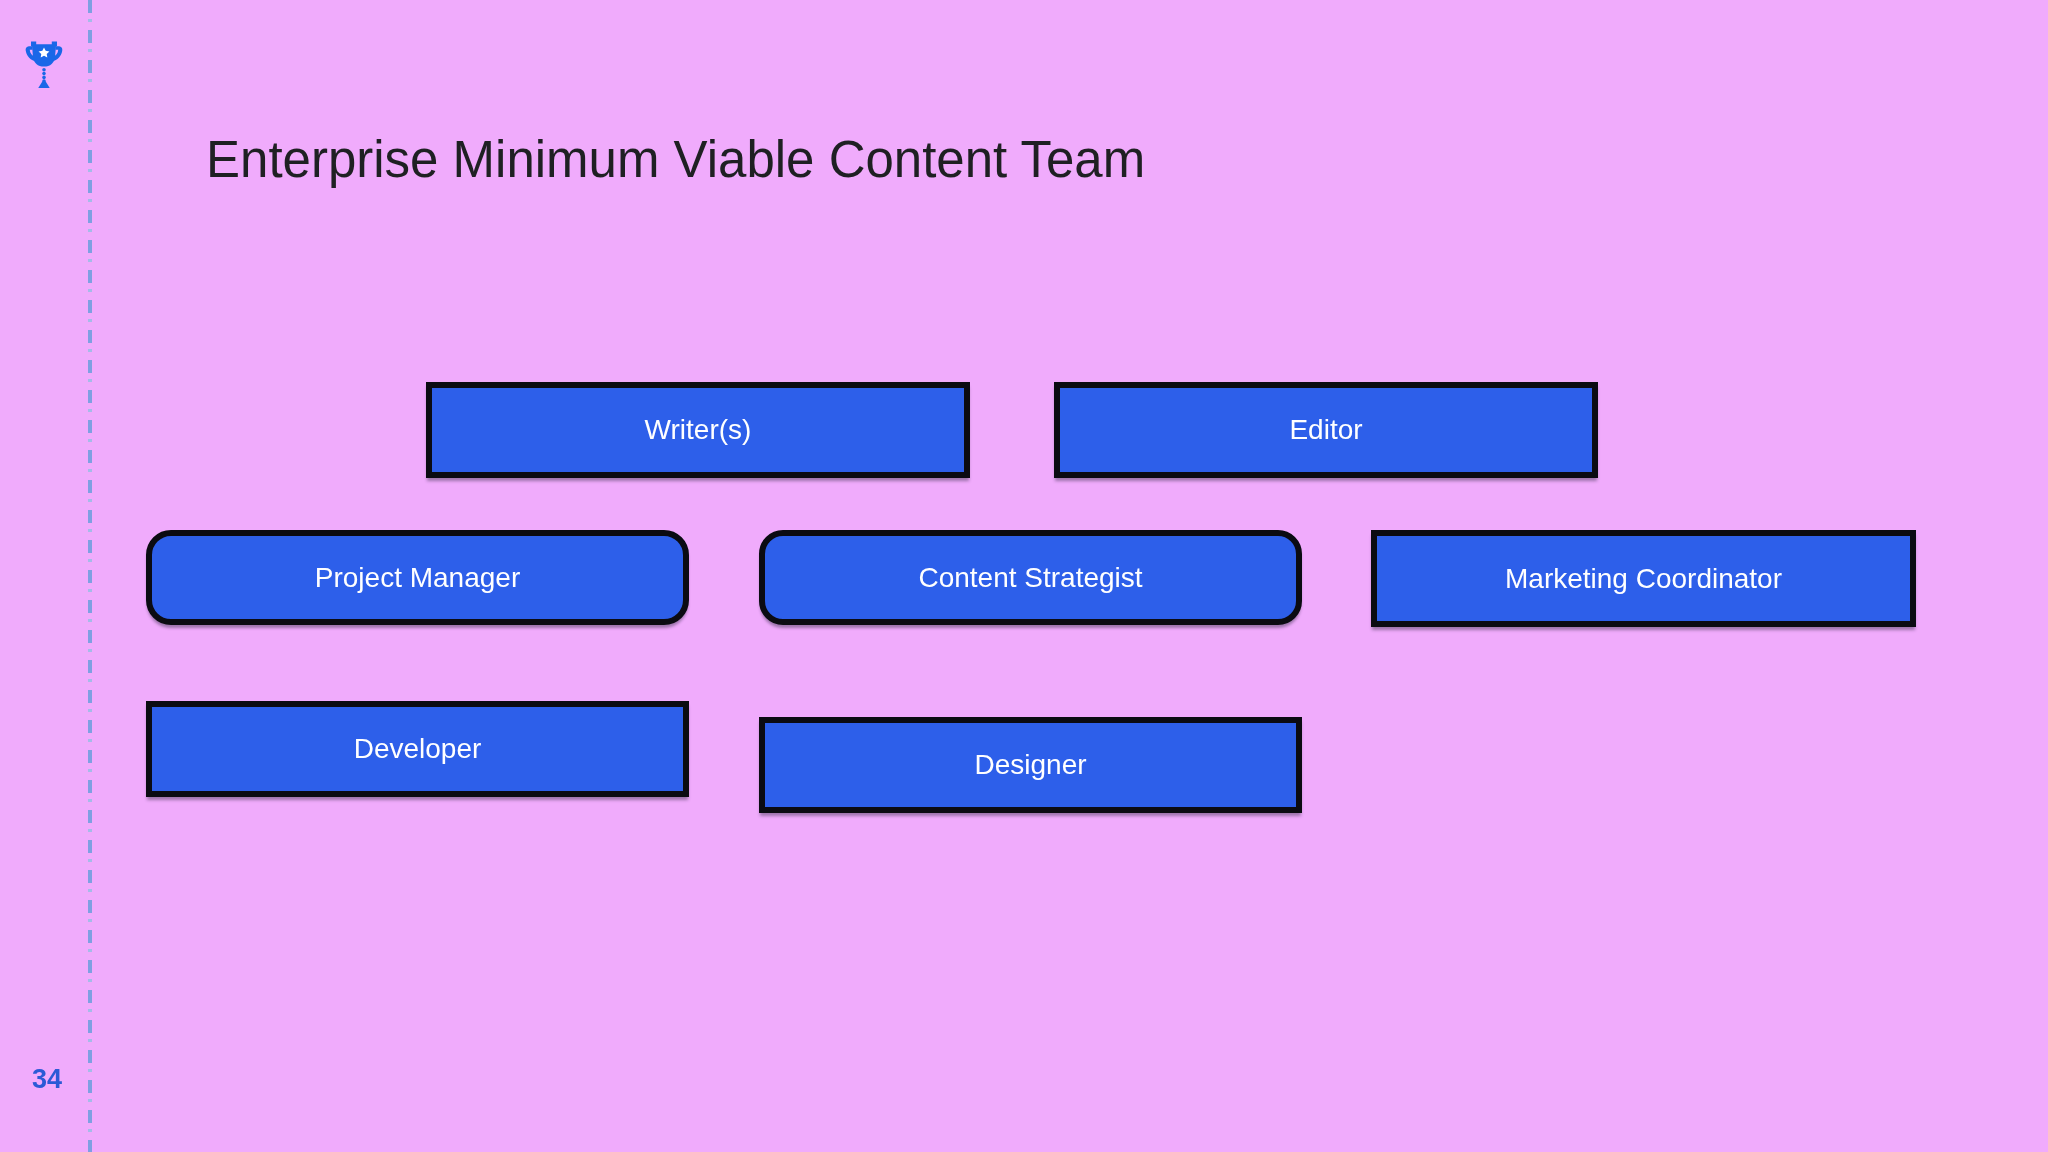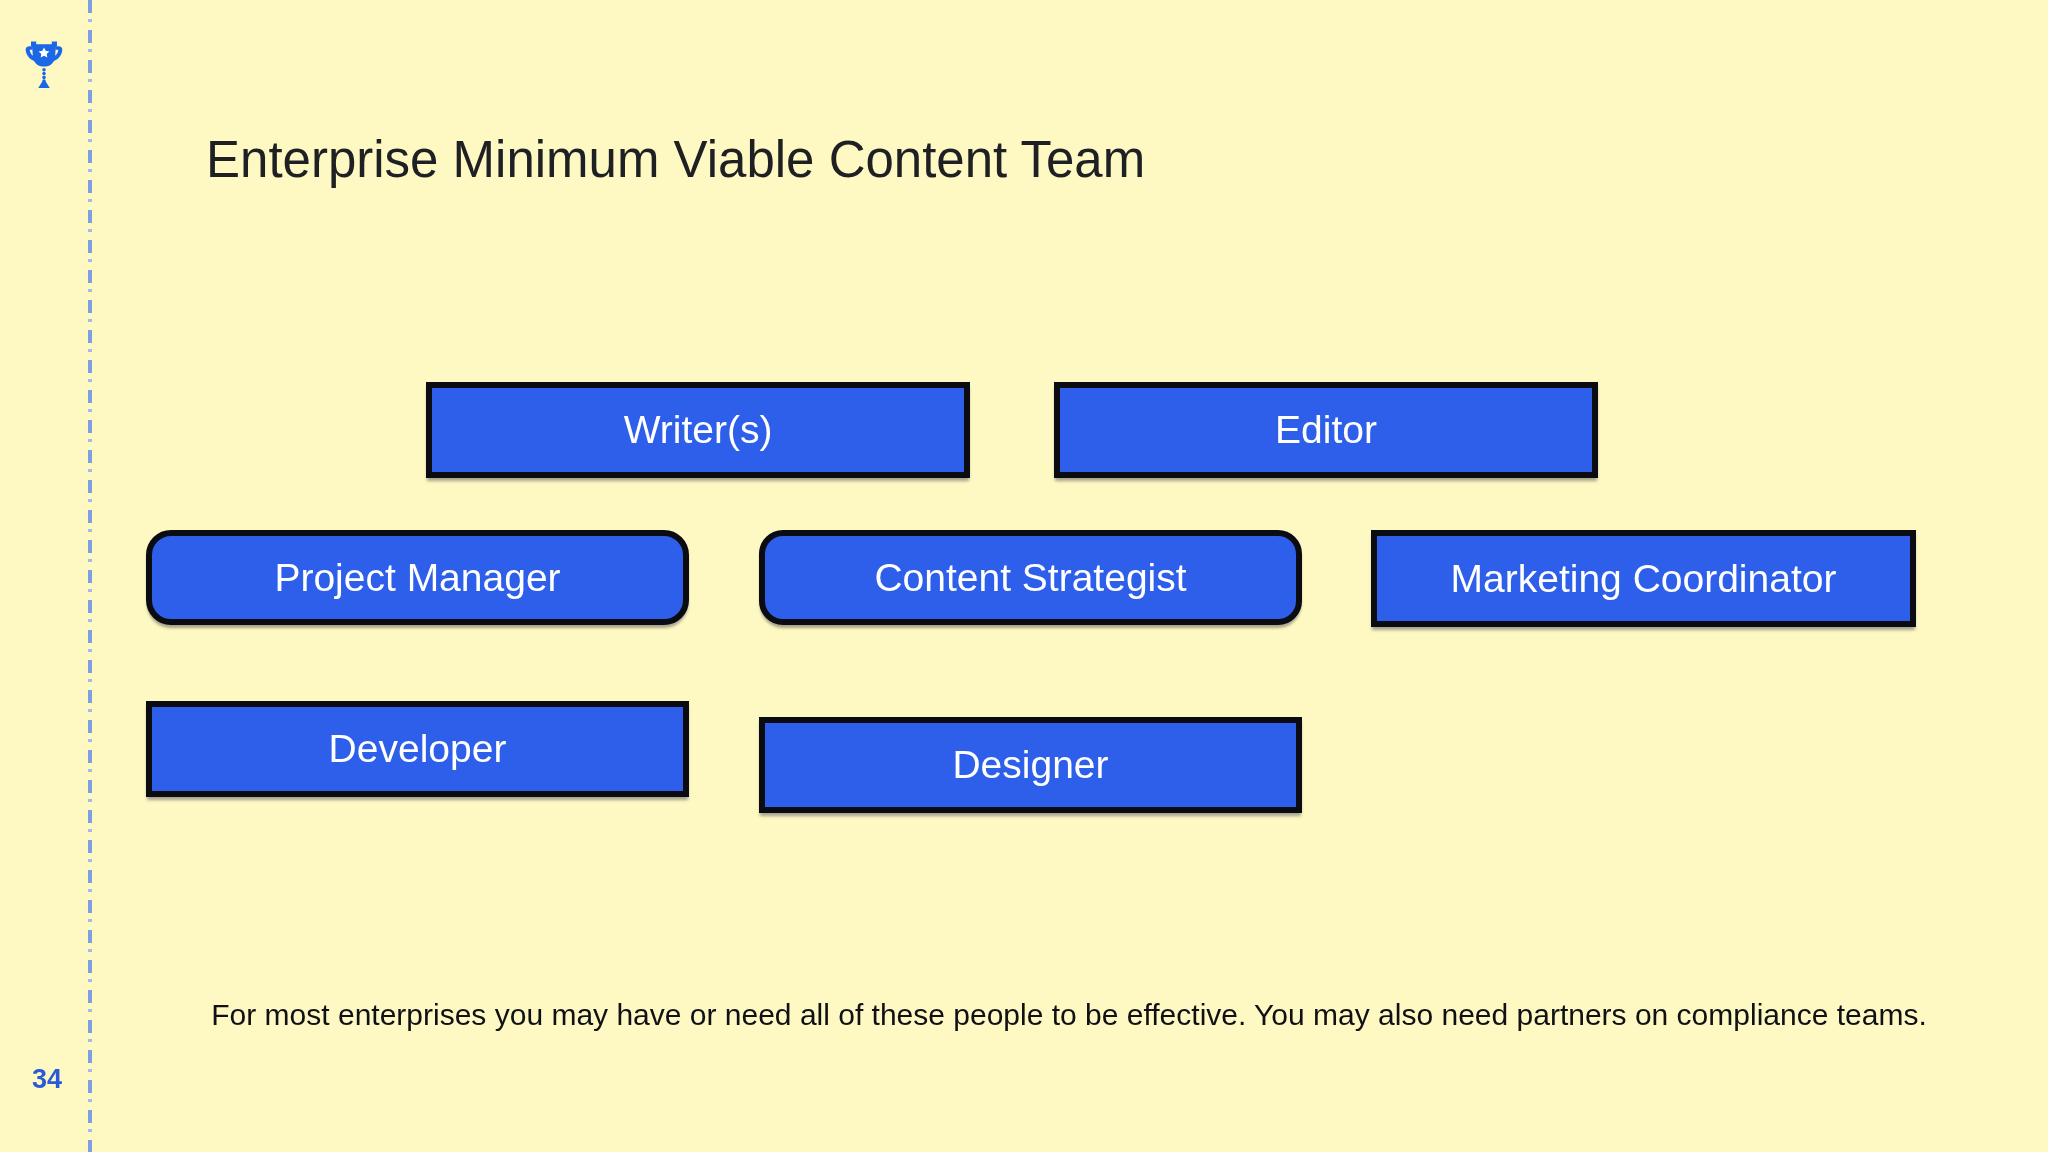--- a/index.html
+++ b/index.html
@@ -5,21 +5,21 @@
   html, body {
     margin: 0;
     padding: 0;
     background: #fcfbfe;
     font-family: "Liberation Sans", "DejaVu Sans", sans-serif;
   }
   .slide {
     position: relative;
     width: 2048px;
     height: 1152px;
-    background: #fef9c3;
+    background: #f0abfc;
     overflow: hidden;
   }
   
   .vline {
     position: absolute;
     left: 88px;
     top: 0;
     bottom: 0;
     width: 4px;
     background: repeating-linear-gradient(
@@ -54,21 +54,21 @@
     box-sizing: border-box;
     background: #2d5fea;
     border: 6px solid #0b0b12;
     box-shadow: 0 4px 3px -1px rgba(35, 35, 55, 0.40);
     display: flex;
     align-items: center;
     justify-content: center;
   }
   .role-box .role-label {
     color: #ffffff;
-    font-size: 39px;
+    font-size: 28px;
     font-weight: 400;
     white-space: nowrap;
   }
   
   .b-writers { left: 426px; top: 382px; width: 544px; }
   .b-editor  { left: 1054px; top: 382px; width: 544px; }
   
   .b-pm { left: 146px;  top: 530px; width: 543px; height: 95px; border-radius: 25px; }
   .b-cs { left: 759px;  top: 530px; width: 543px; height: 95px; border-radius: 24px; }
   .b-mc { left: 1371px; top: 530px; width: 545px; height: 97px; }
@@ -142,17 +142,16 @@
   <div class="role-box b-mc">
     <span class="role-label">Marketing Coordinator</span>
   </div>
   <div class="role-box b-dev">
     <span class="role-label">Developer</span>
   </div>
   <div class="role-box b-des">
     <span class="role-label">Designer</span>
   </div>
 
-  <div class="footer-note">For most enterprises you may have or need all of these people to be effective. You may also need partners on compliance teams.</div>
 
   <div class="page-number">34</div>
 
 </div>
 
 </body></html>

